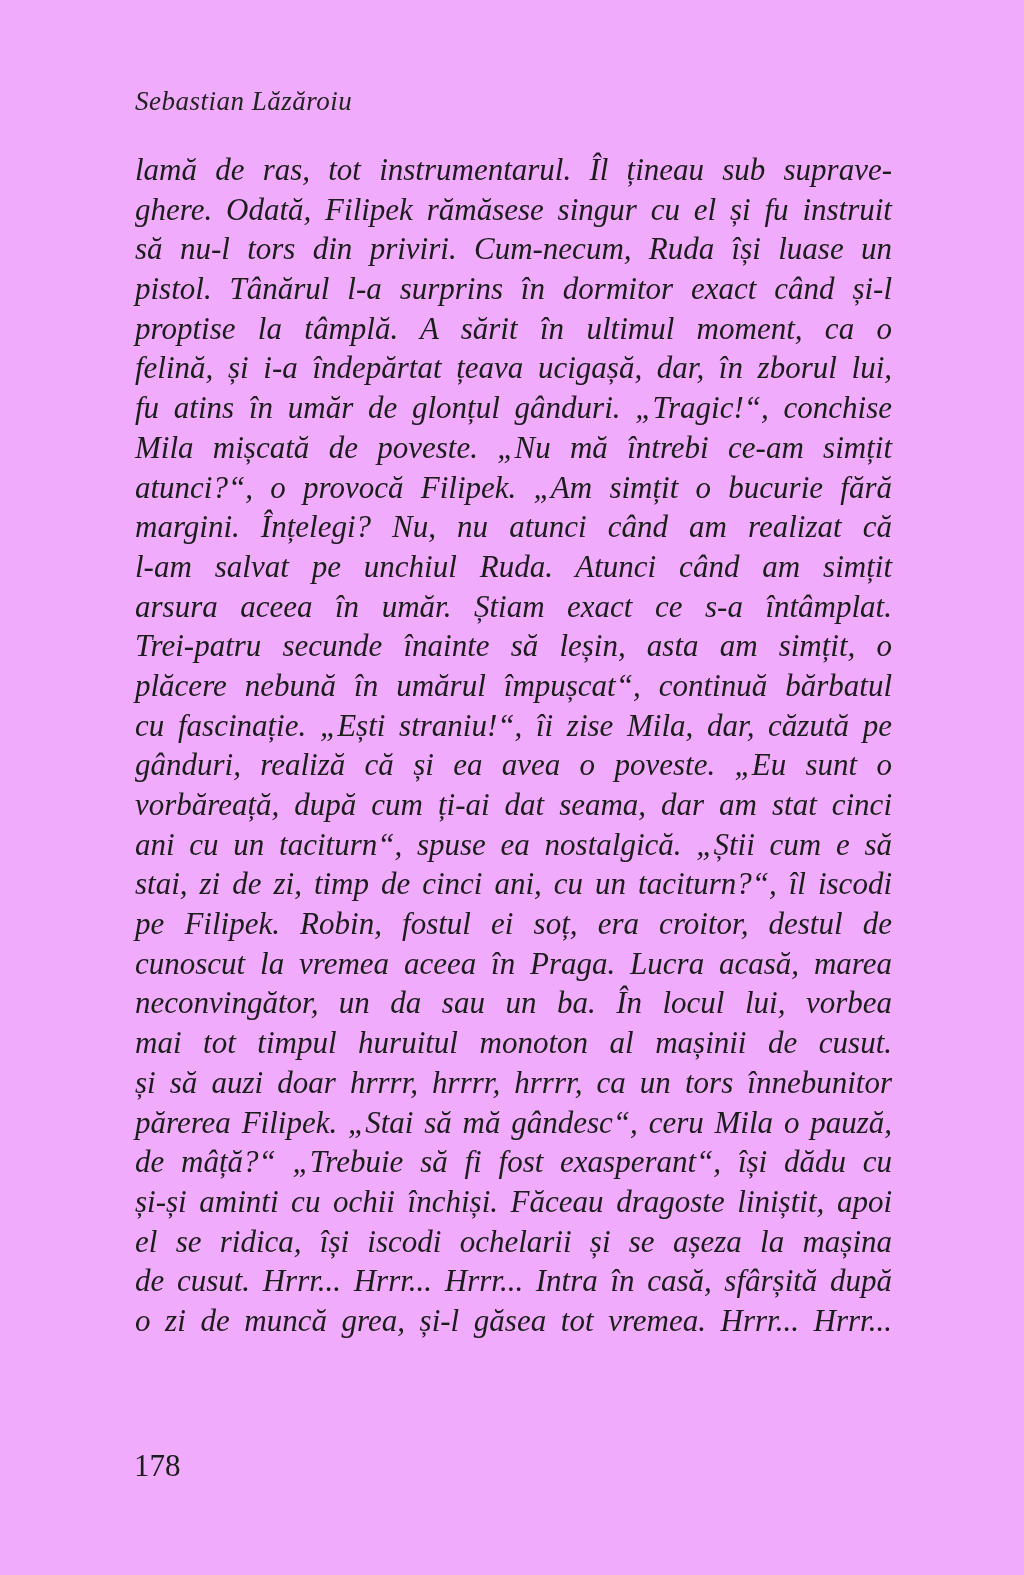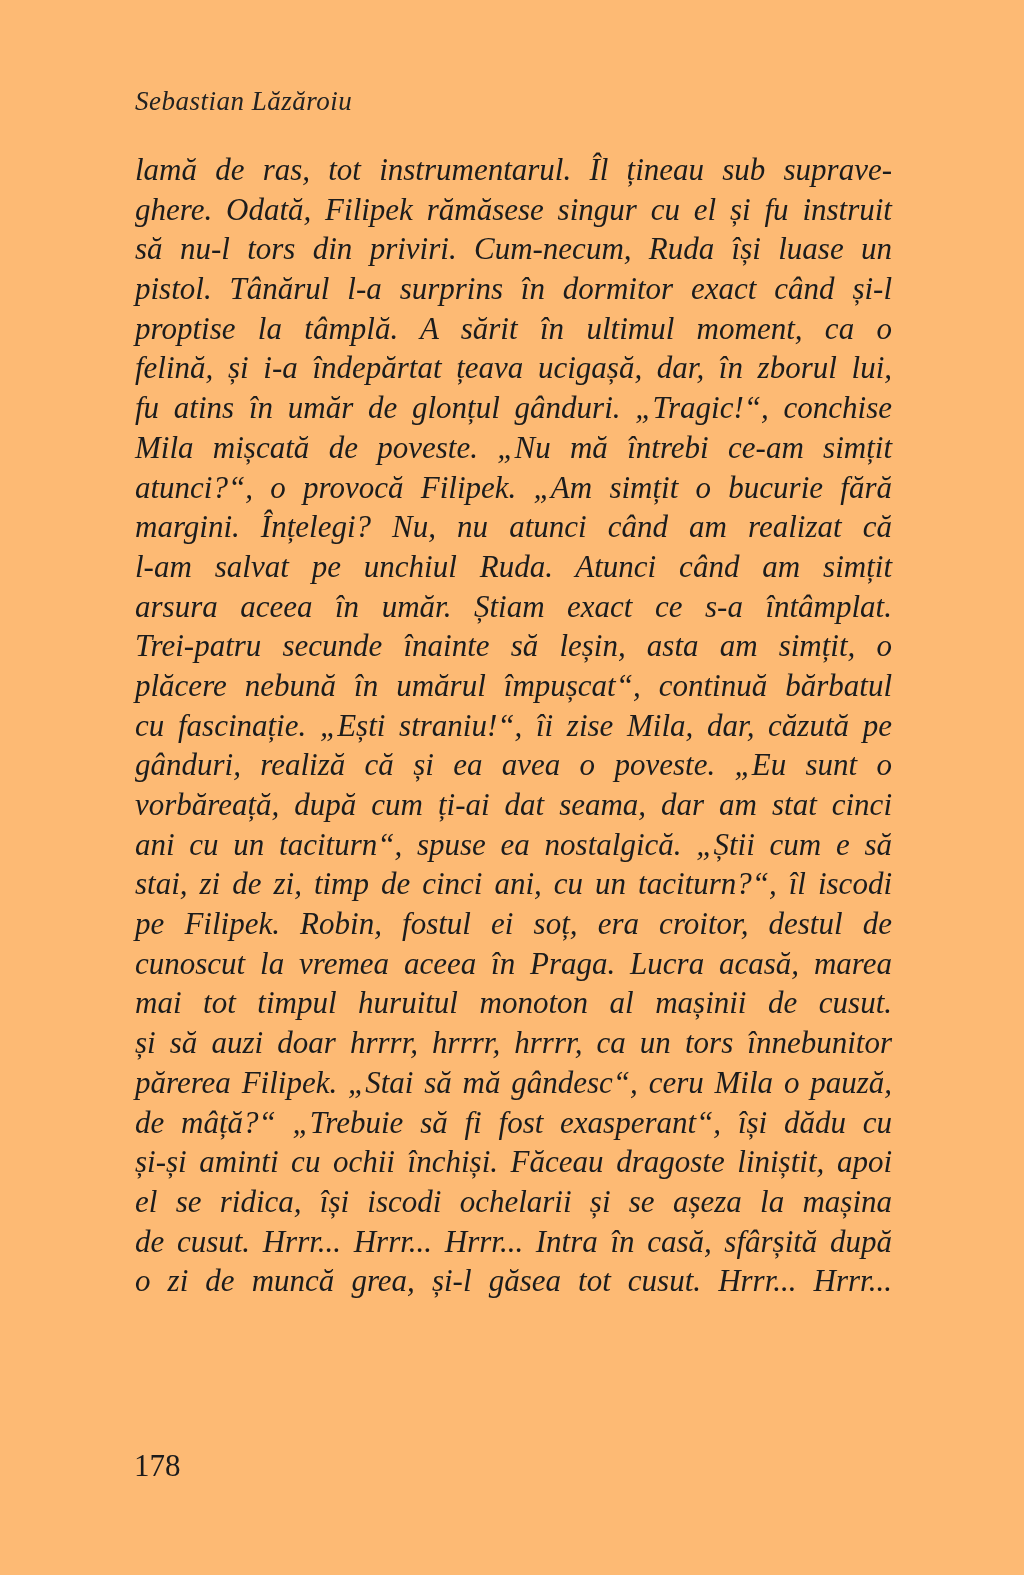--- a/index.html
+++ b/index.html
@@ -5,21 +5,21 @@
 <style>
   html, body {
     margin: 0;
     padding: 0;
     background: #ffffff;
   }
   .page {
     position: relative;
     width: 1024px;
     height: 1575px;
-    background: #fdba74;
+    background: #f0abfc;
     color: #1c1c1c;
     font-family: "Liberation Serif", "DejaVu Serif", serif;
     overflow: hidden;
   }
   .author {
     position: absolute;
     left: 135px;
     top: 86px;
     font-style: italic;
     font-size: 27px;
@@ -73,24 +73,25 @@
       <div class="line">arsura aceea în umăr. Știam exact ce s-a întâmplat.</div>
       <div class="line">Trei-patru secunde înainte să leșin, asta am simțit, o</div>
       <div class="line">plăcere nebună în umărul împușcat“, continuă bărbatul</div>
       <div class="line">cu fascinație. „Ești straniu!“, îi zise Mila, dar, căzută pe</div>
       <div class="line">gânduri, realiză că și ea avea o poveste. „Eu sunt o</div>
       <div class="line">vorbăreață, după cum ți-ai dat seama, dar am stat cinci</div>
       <div class="line">ani cu un taciturn“, spuse ea nostalgică. „Știi cum e să</div>
       <div class="line">stai, zi de zi, timp de cinci ani, cu un taciturn?“, îl iscodi</div>
       <div class="line">pe Filipek. Robin, fostul ei soț, era croitor, destul de</div>
       <div class="line">cunoscut la vremea aceea în Praga. Lucra acasă, marea</div>
+      <div class="line">neconvingător, un da sau un ba. În locul lui, vorbea</div>
       <div class="line">mai tot timpul huruitul monoton al mașinii de cusut.</div>
       <div class="line">și să auzi doar hrrrr, hrrrr, hrrrr, ca un tors înnebunitor</div>
       <div class="line">părerea Filipek. „Stai să mă gândesc“, ceru Mila o pauză,</div>
       <div class="line">de mâță?“ „Trebuie să fi fost exasperant“, își dădu cu</div>
       <div class="line">și-și aminti cu ochii închiși. Făceau dragoste liniștit, apoi</div>
       <div class="line">el se ridica, își iscodi ochelarii și se așeza la mașina</div>
       <div class="line">de cusut. Hrrr... Hrrr... Hrrr... Intra în casă, sfârșită după</div>
-      <div class="line">o zi de muncă grea, și-l găsea tot cusut. Hrrr... Hrrr...</div>
+      <div class="line">o zi de muncă grea, și-l găsea tot vremea. Hrrr... Hrrr...</div>
     </div>
 
   <div class="page-number">178</div>
 </div>
 
 </body></html>

